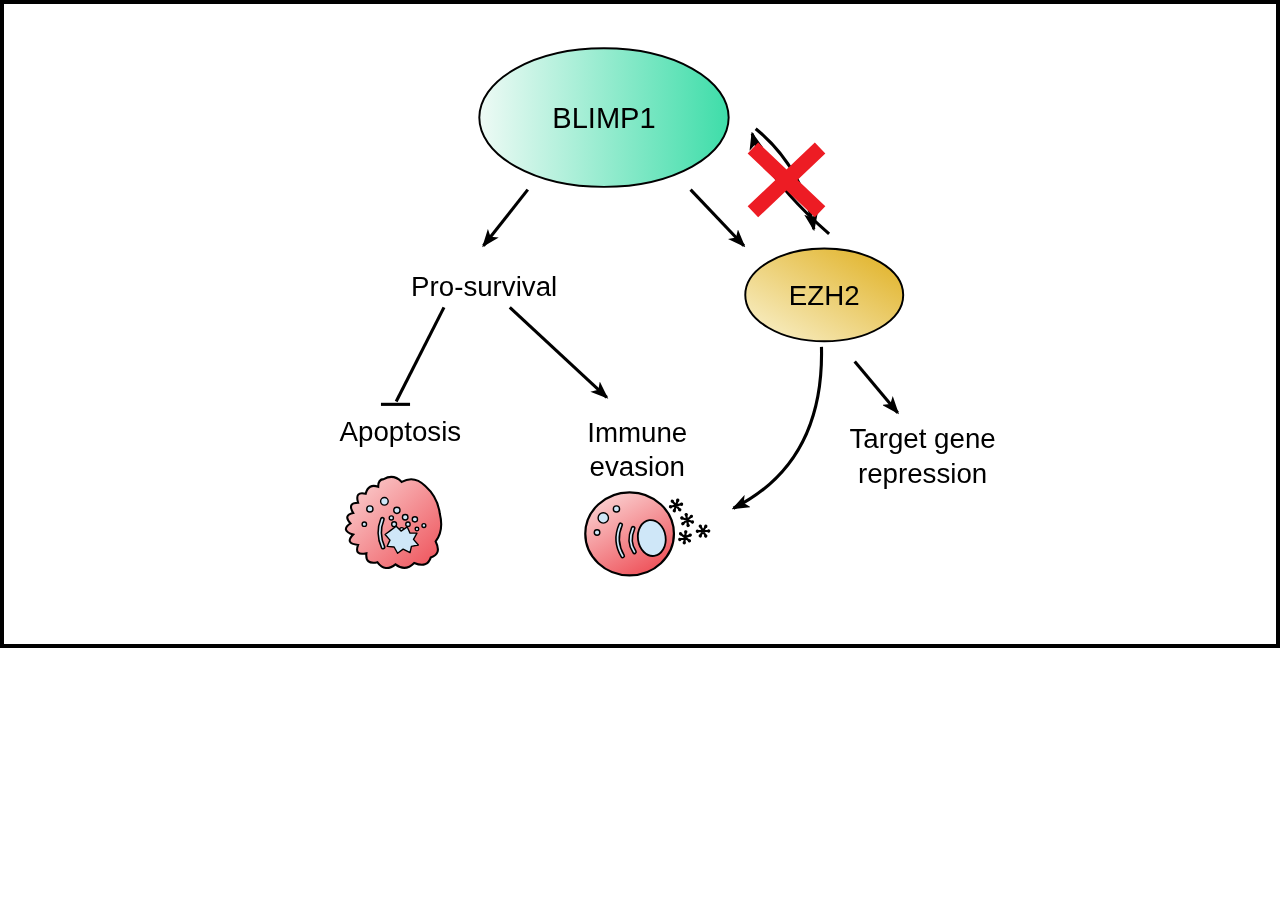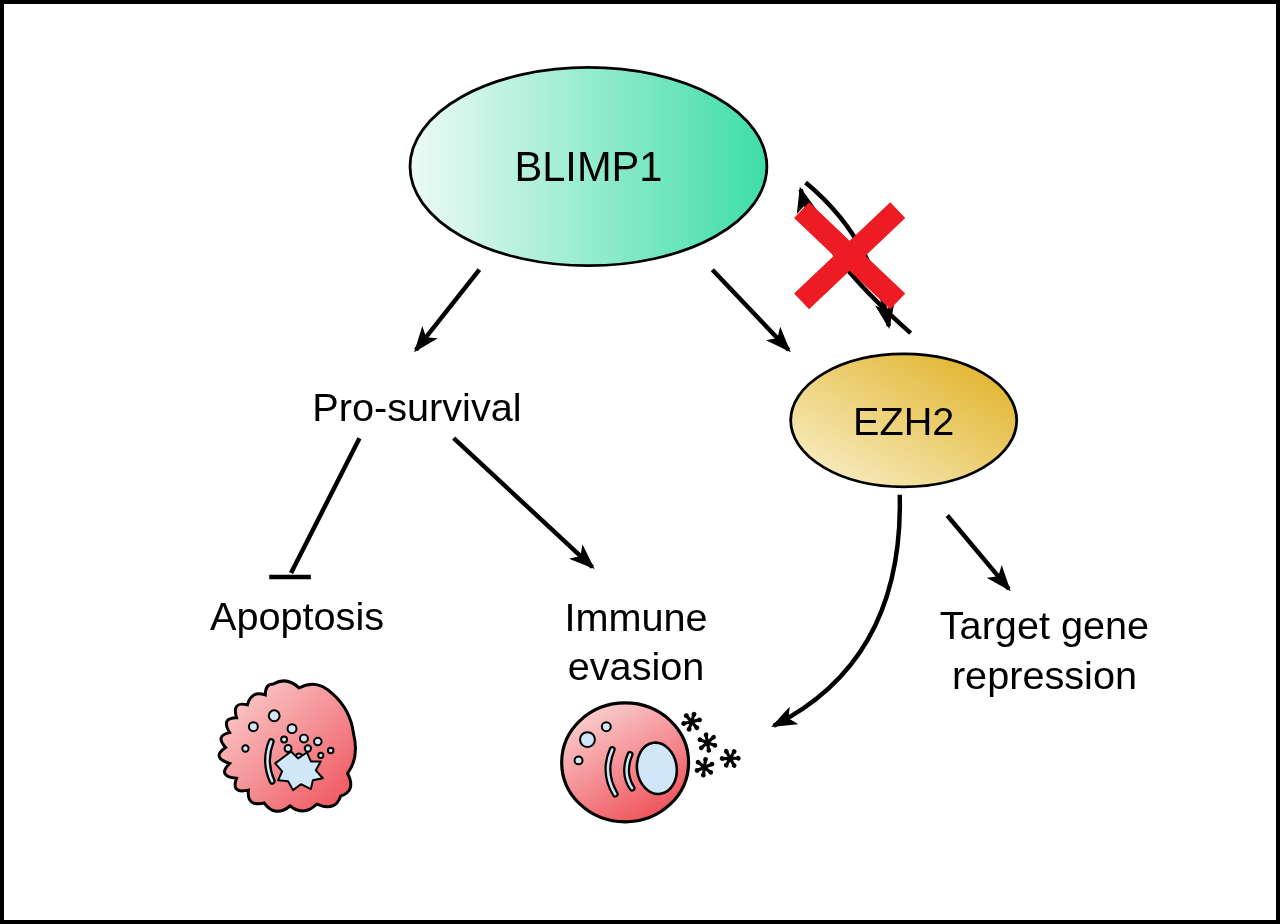--- a/index.html
+++ b/index.html
@@ -1,19 +1,19 @@
 <!DOCTYPE html>
 <html><head>
 <meta charset="utf-8">
 <style>
   html, body { margin: 0; padding: 0; background: #ffffff; }
   body { width: 1280px; height: 924px; position: relative; font-family: "Liberation Sans", sans-serif; }
   .frame {
     position: absolute; inset: 0;
-    width: 1280px; height: 924px;
+    width: 1280px; height: 648px;
     box-sizing: border-box;
     border: 4px solid #000;
     background: #ffffff;
   }
   .frame svg { display: block; width: 100%; height: 100%; }
   text.lbl {
     font-family: "Liberation Sans", sans-serif;
     fill: #000;
   }
 </style>

